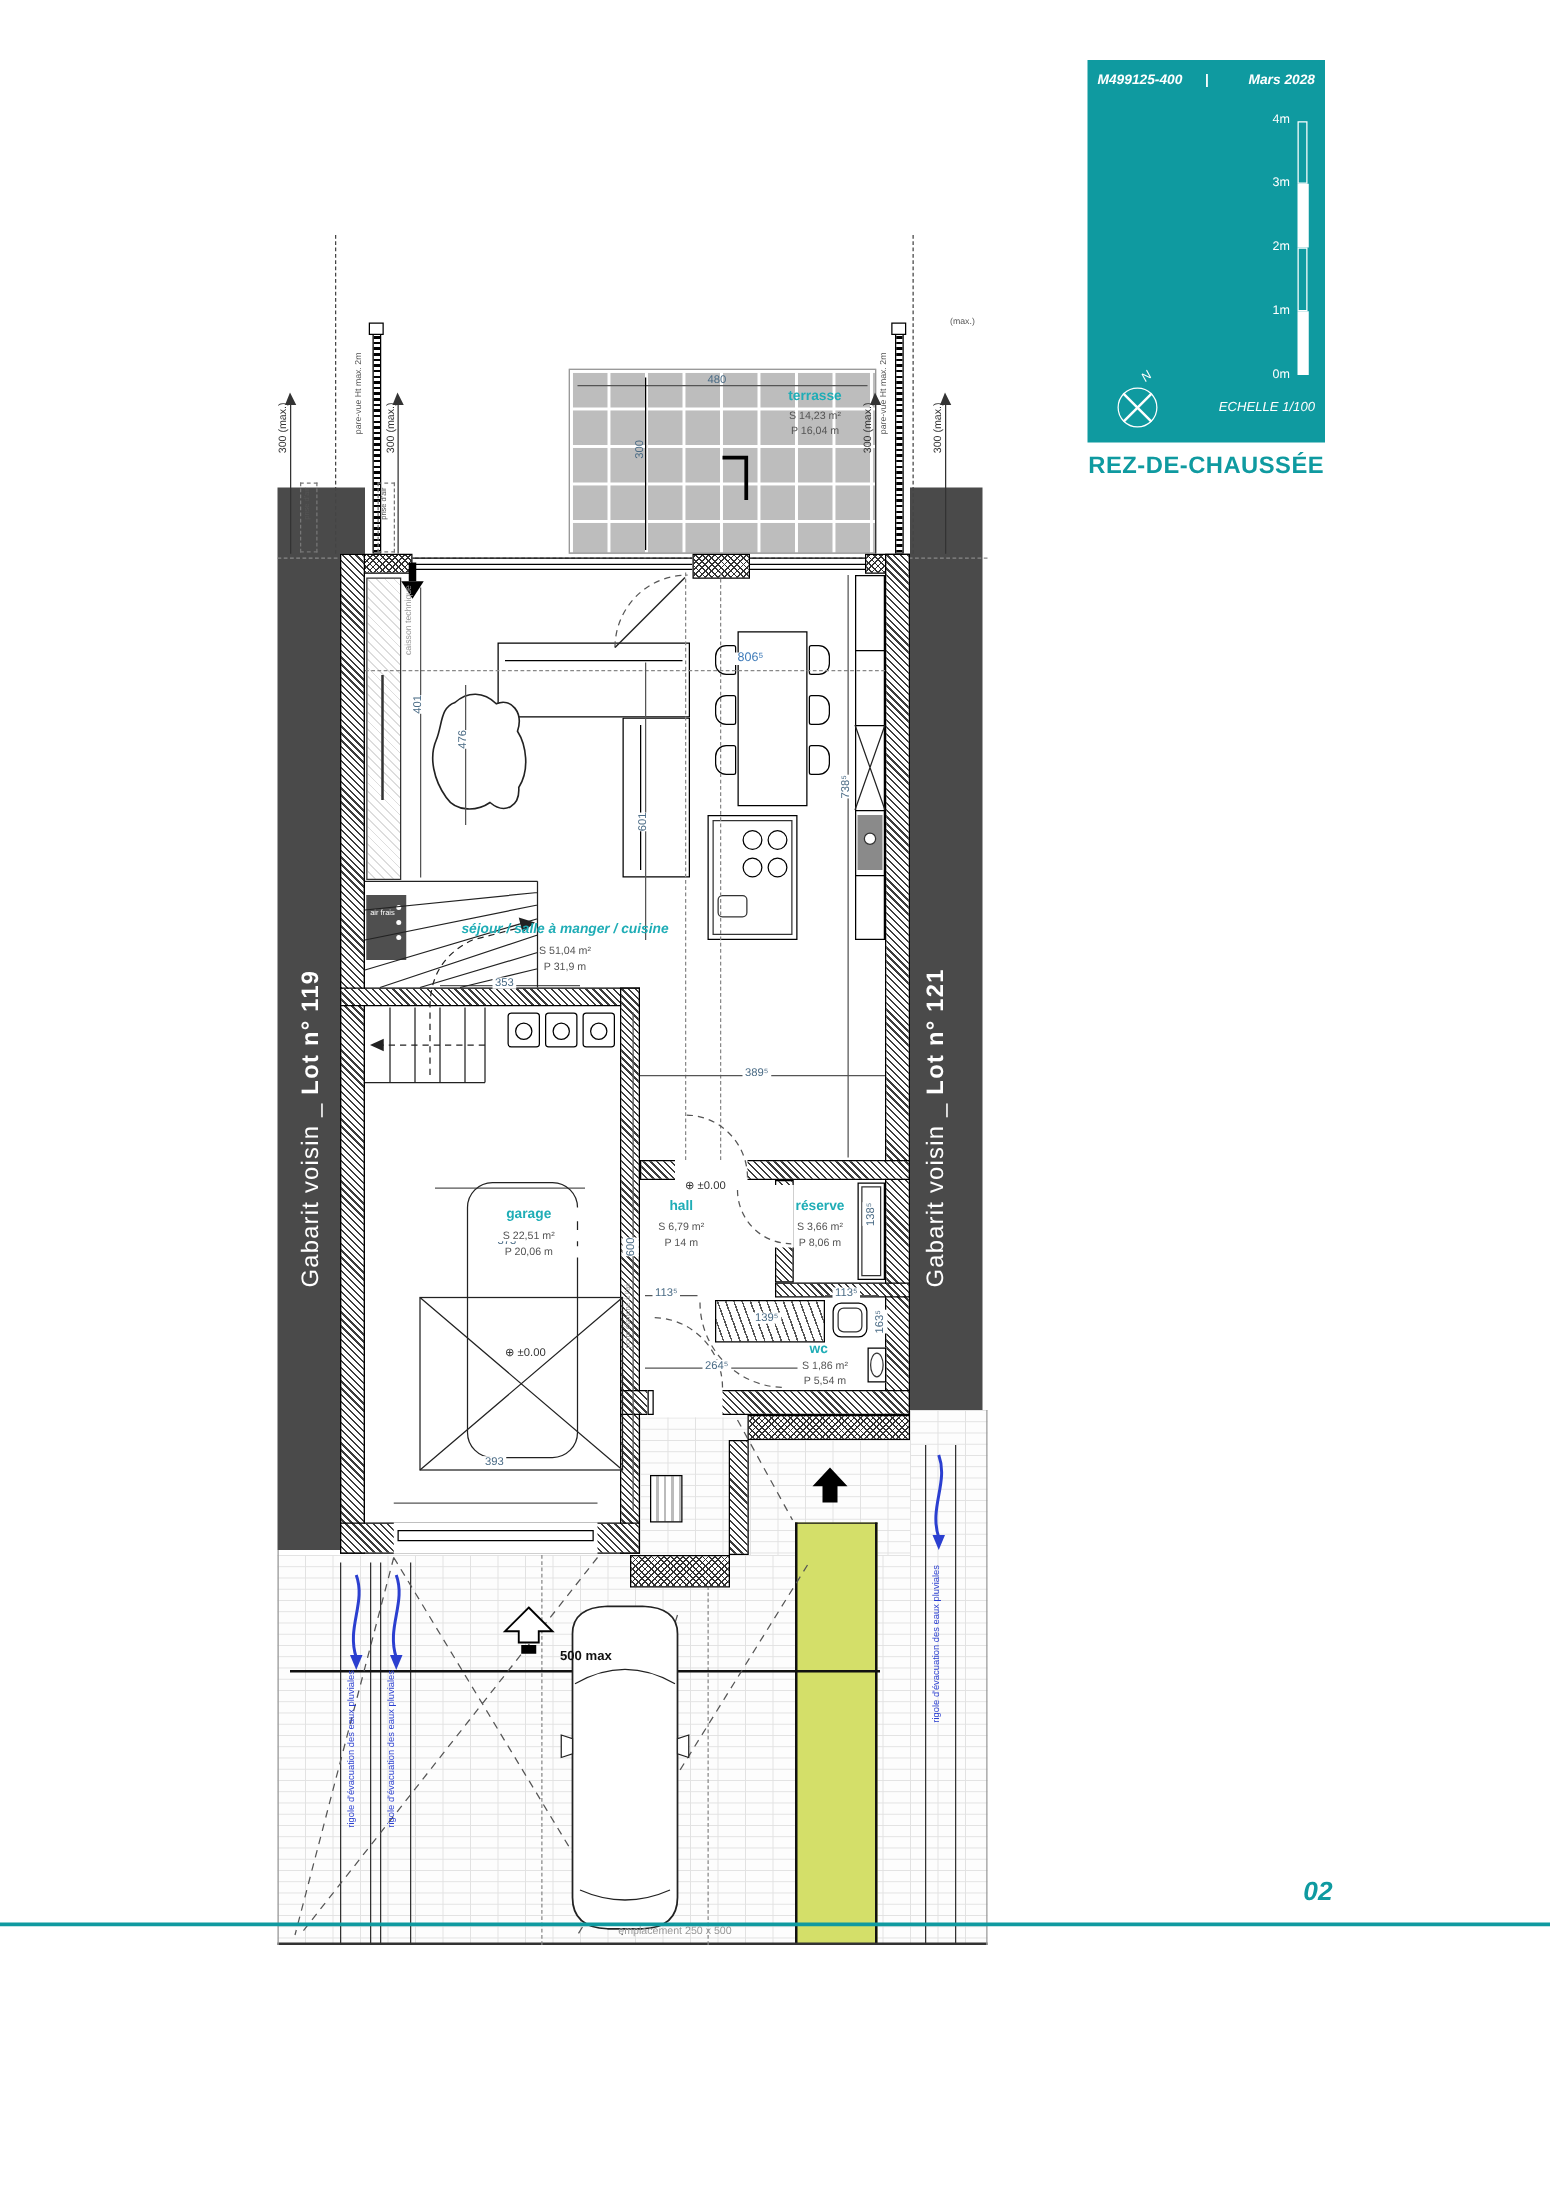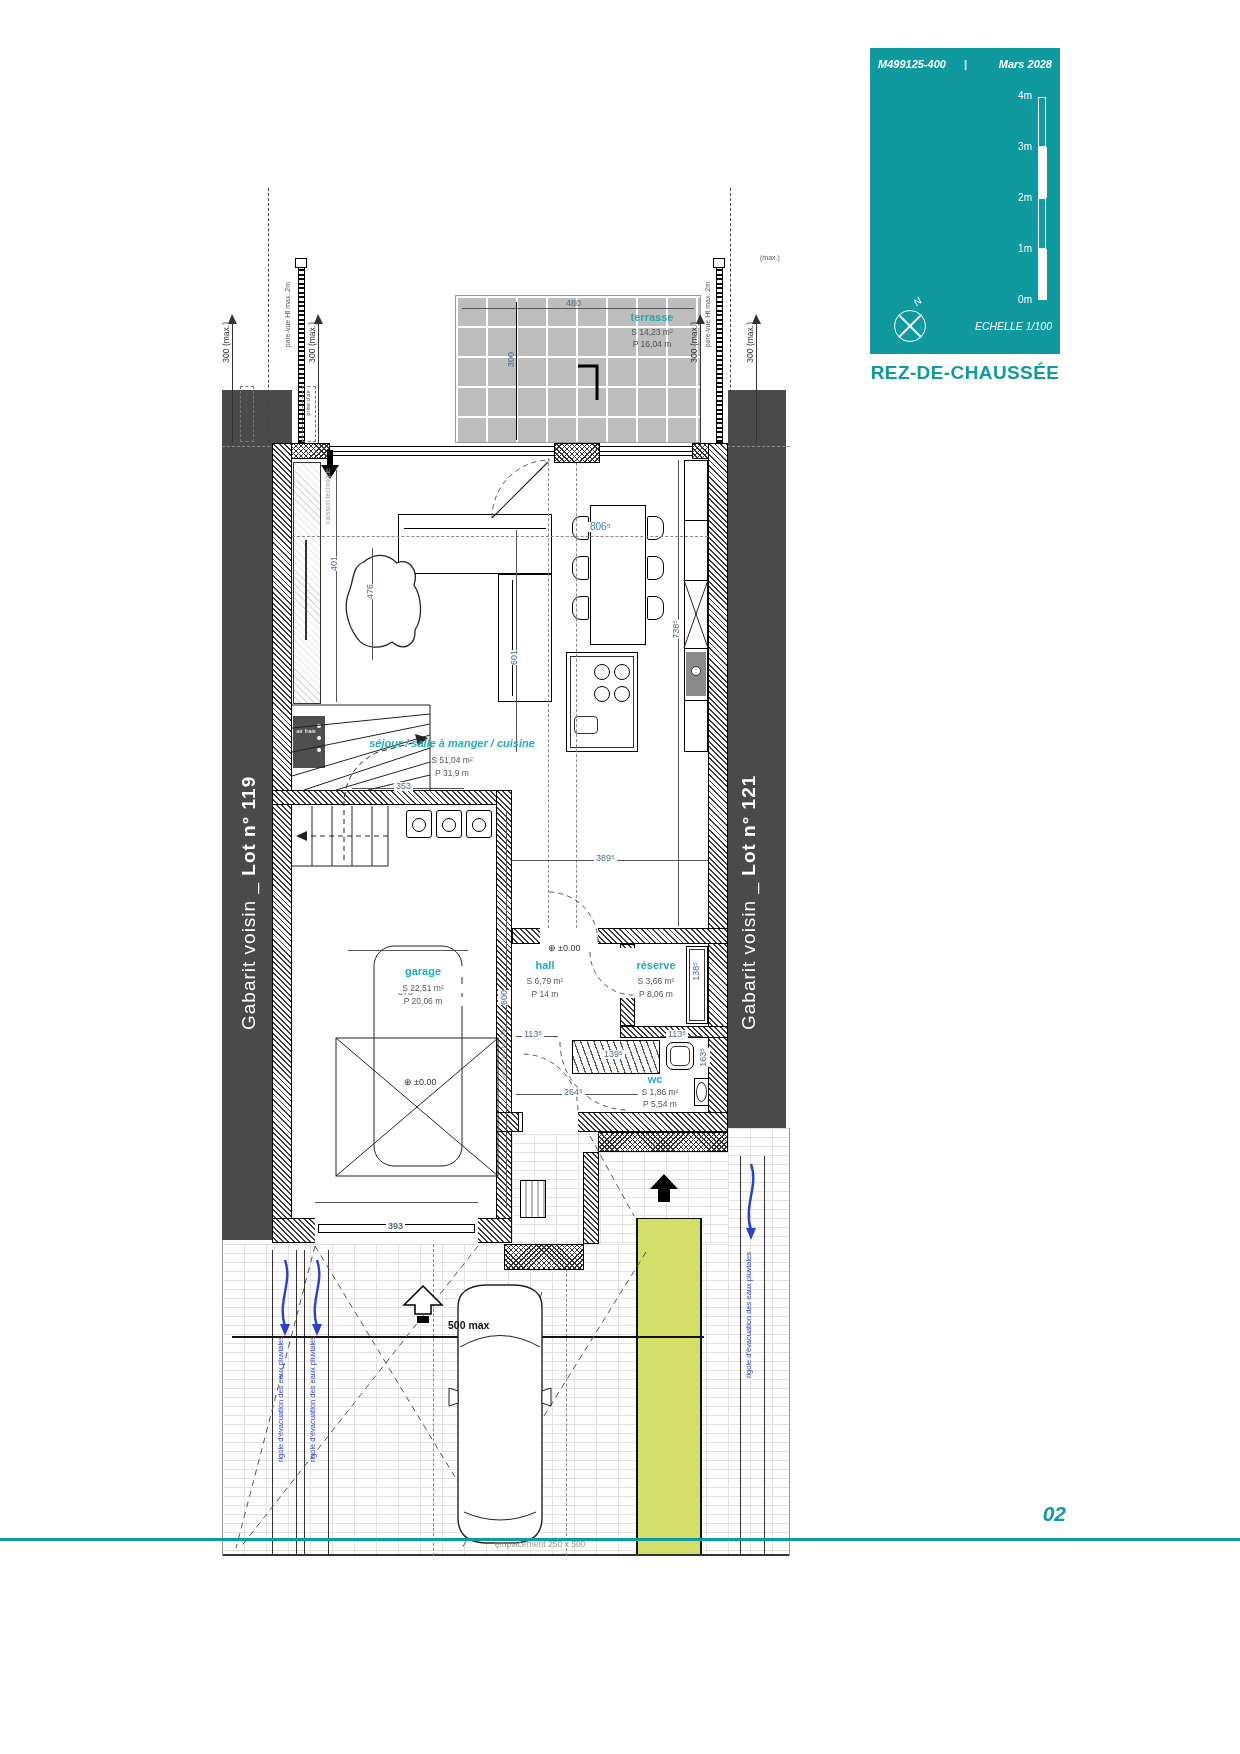--- a/index.html
+++ b/index.html
@@ -244,21 +244,21 @@
   <div class="a dim" style="left:394px;top:782px;">353</div>
   <div class="a dim" style="left:396px;top:988px;">373</div>
   <div class="a dim" style="left:594px;top:854px;">389⁵</div>
   <div class="a dim vtext" style="left:690px;top:962px;">138⁵</div>
   <div class="a dim" style="left:522px;top:1030px;">113⁵</div>
   <div class="a dim" style="left:666px;top:1030px;">113⁵</div>
   <div class="a dim" style="left:602px;top:1050px;">139⁵</div>
   <div class="a dim vtext" style="left:697px;top:1048px;">163⁵</div>
   <div class="a dim" style="left:562px;top:1088px;">264⁵</div>
   <div class="a dim vtext" style="left:498px;top:990px;">600</div>
-  <div class="a dim" style="left:386px;top:1222px;font-weight:bold;">393</div>
+  <div class="a dim" style="left:386px;top:1165px;">393</div>
   <div class="a dim" style="left:446px;top:1320px;color:#111;font-weight:bold;font-size:10.5px;background:transparent;">500 max</div>
   <div class="a dim" style="left:402px;top:1078px;color:#333;"><span>⊕</span> <span>±0.00</span></div>
   <div class="a dim" style="left:546px;top:944px;color:#333;"><span>⊕</span> <span>±0.00</span></div>
 
   <div class="a dim vtext" style="left:220px;top:322px;font-size:8.5px;color:#333;background:transparent;">300 (max.)</div>
   <div class="a dim vtext" style="left:306px;top:322px;font-size:8.5px;color:#333;background:transparent;">300 (max.)</div>
   <div class="a dim vtext" style="left:688px;top:322px;font-size:8.5px;color:#333;background:transparent;">300 (max.)</div>
   <div class="a dim vtext" style="left:744px;top:322px;font-size:8.5px;color:#333;background:transparent;">300 (max.)</div>
   <div class="a note" style="left:760px;top:254px;font-size:7px;color:#555;">(max.)</div>
 

